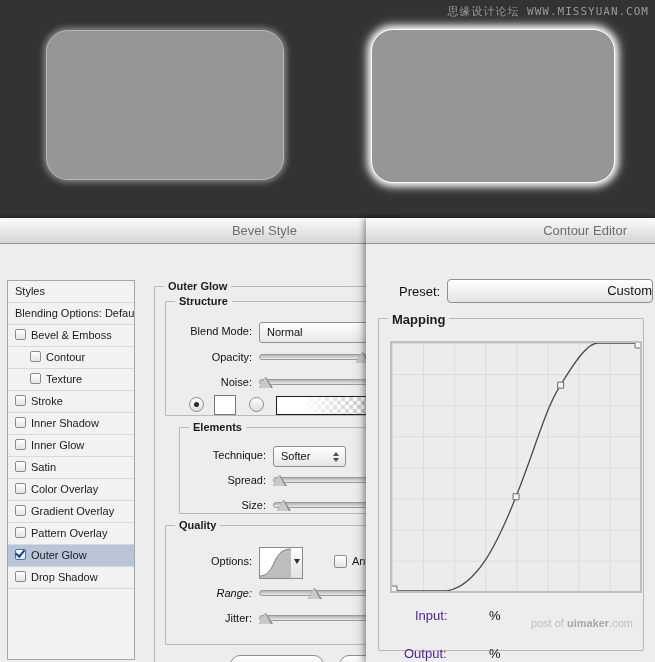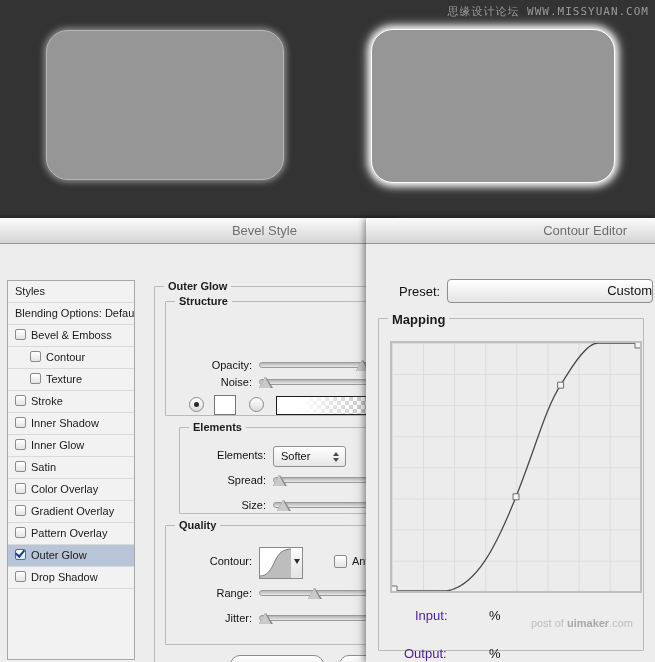--- a/index.html
+++ b/index.html
@@ -253,22 +253,32 @@
         </div>
 
       <div class="pane">
 
         <div class="group" id="g-outer">
           <span class="glabel">Outer Glow</span>
 
           <div class="group" id="g-struct">
             <span class="glabel">Structure</span>
 
-
-            <div class="row" style="top:54px;">
+            <div class="row" style="top:20px;">
+              <span class="lbl" style="left:0;width:86px;">Blend Mode:</span>
+              <div class="popup" style="left:93px;width:113px;">
+                <span>Normal</span>
+                <span class="arrows">
+                    <i class="up"></i>
+                    <i class="dn"></i>
+                  </span>
+              </div>
+            </div>
+
+            <div class="row" style="top:46px;">
               <span class="lbl" style="left:0;width:86px;">Opacity:</span>
               <div class="slider" style="left:93px;width:110px;top:2px;">
                 <div class="strack"></div>
                 <div class="sthumb" id="thumb-opacity" style="left: 97px;"></div>
               </div>
               <div class="numfield" style="left:211px;top:1px;">100</div>
             </div>
 
             <div class="row" style="top:71px;">
               <span class="lbl" style="left:0;width:86px;">Noise:</span>
@@ -285,21 +295,21 @@
               <div class="radio" style="left:83px;top:3px;"></div>
               <div class="gradsw" style="left:110px;top:2px;width:140px;"></div>
 
             </div>
           </div>
 
           <div class="group" id="g-elem">
             <span class="glabel">Elements</span>
 
             <div class="row" style="top:18px;">
-              <span class="lbl" style="left:0;width:86px;">Elements:</span>
+              <span class="lbl" style="left:0;width:86px;">Technique:</span>
               <div class="popup" style="left:93px;width:64px;">
                 <span>Softer</span>
                 <span class="arrows">
                     <i class="up"></i>
                     <i class="dn"></i>
                   </span>
               </div>
             </div>
 
             <div class="row" style="top:43px;">
@@ -318,36 +328,36 @@
                 <div class="sthumb" id="thumb-size" style="left: 3.88px;"></div>
               </div>
               <div class="numfield" style="left:211px;top:1px;">6</div>
             </div>
           </div>
 
           <div class="group" id="g-qual">
             <span class="glabel">Quality</span>
 
             <div class="row" style="top:20px;height:32px;">
-              <span class="lbl" style="left:0;width:86px;line-height:30px;">Contour:</span>
+              <span class="lbl" style="left:0;width:86px;line-height:30px;">Options:</span>
               <div class="contour-thumb" style="left:93px;top:1px;">
                 <svg width="32" height="30" viewBox="0 0 32 30" preserveAspectRatio="none">
                   <path d="M0,30 L0,28 C7,28 11,22 15,13 C19,4 24,1 32,1 L32,30 Z" fill="#bdbdbd"></path>
                   <path d="M0,28 C7,28 11,22 15,13 C19,4 24,1 32,1" fill="none" stroke="#7a7a7a" stroke-width="1"></path>
                 </svg>
               </div>
               <div class="contour-arrow-box" style="left:125px;top:1px;">
                   <i></i>
                 </div>
 
               <div class="cbx" style="position:absolute;left:168px;top:9px;width:11px;height:11px;"></div>
               <span class="chk-label" style="left:186px;top:9px;">Anti-aliased</span>
             </div>
 
-            <div class="row" style="top:58px;">
+            <div class="row" style="top:58px;font-style:italic;">
               <span class="lbl" style="left:0;width:86px;">Range:</span>
               <div class="slider" style="left:93px;width:110px;top:2px;">
                 <div class="strack"></div>
                 <div class="sthumb" id="thumb-range" style="left: 48.5px;"></div>
               </div>
               <div class="numfield" style="left:211px;top:1px;">50</div>
             </div>
 
             <div class="row" style="top:83px;">
               <span class="lbl" style="left:0;width:86px;">Jitter:</span>

